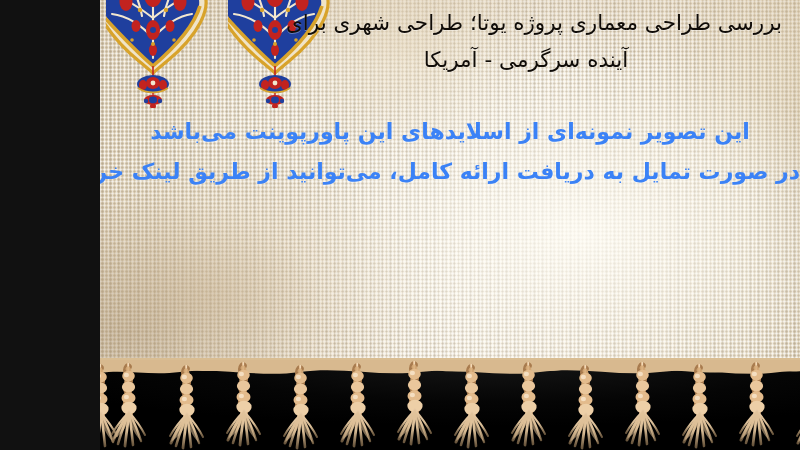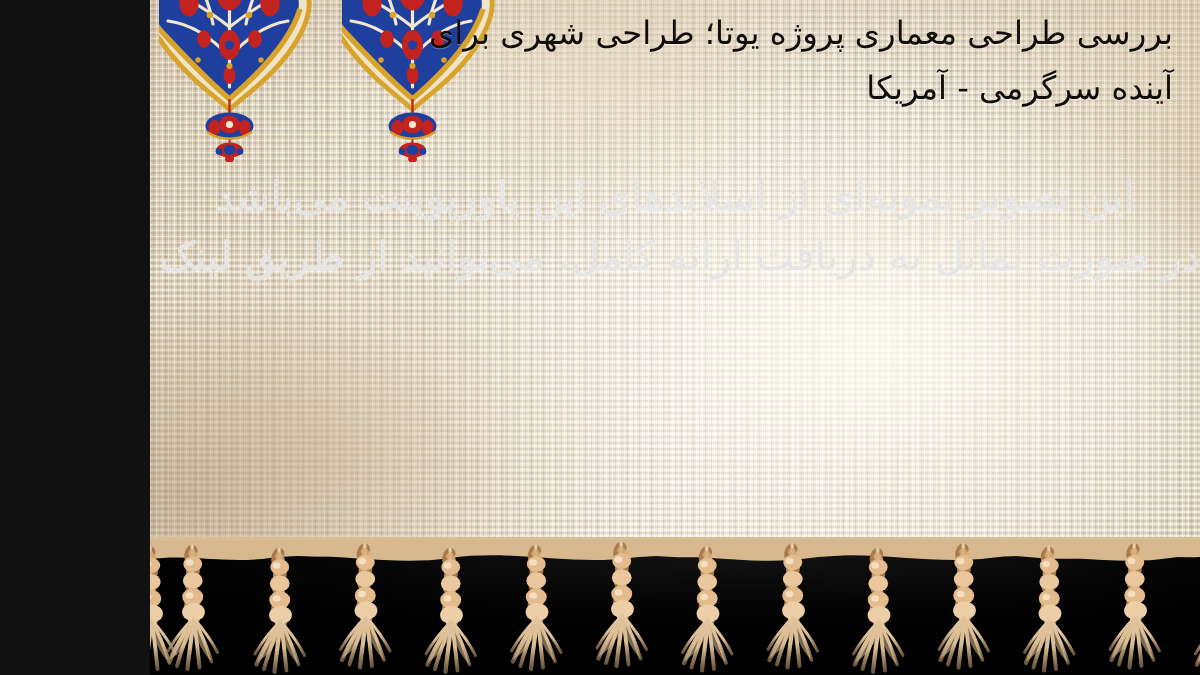--- a/index.html
+++ b/index.html
@@ -49,27 +49,27 @@
   
   #title-block{
     position:absolute;right:18px;top:4px;width:560px;
     text-align:right;
     color:#100c08;
     font-size:21.5px;line-height:37px;font-weight:400;
     text-shadow:0 1px 0 rgba(255,255,255,.30);
     white-space:nowrap;
   }
   #title-block .tline{display:block;}
-  #title-block .tline.l2{text-align:right;padding-left:48px;}
+  #title-block .tline.l2{text-align:center;padding-left:48px;}
 
   #body-block{
     position:absolute;left:0;right:0;top:112px;
     text-align:center;
-    color:#e5e5e5;
-    font-size:27px;line-height:40px;font-weight:400;
+    color:#3b82f6;
+    font-size:22px;line-height:40px;font-weight:700;
     text-shadow:0 1px 0 rgba(255,255,255,.28);
   }
   #body-block .bline{display:block;white-space:nowrap;}
 
   
   #bottom-band{
     position:absolute;left:0;top:366px;width:800px;height:84px;
     background:
       radial-gradient(ellipse 500px 60px at 50% 0%, #141414 0%, #050505 60%, #000 100%),
       #000;

